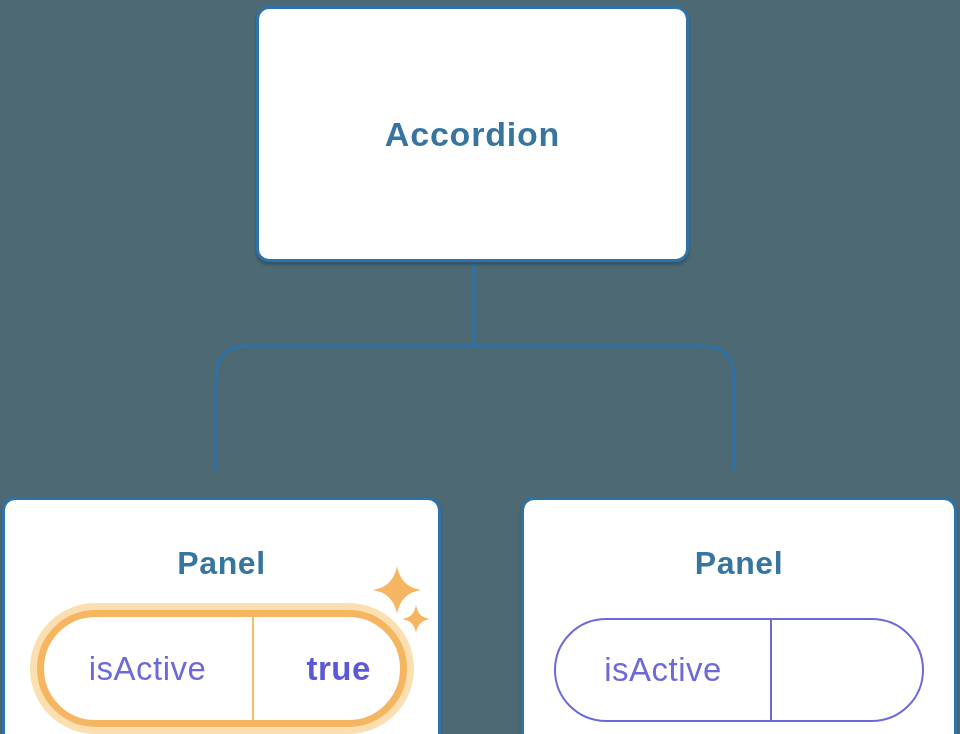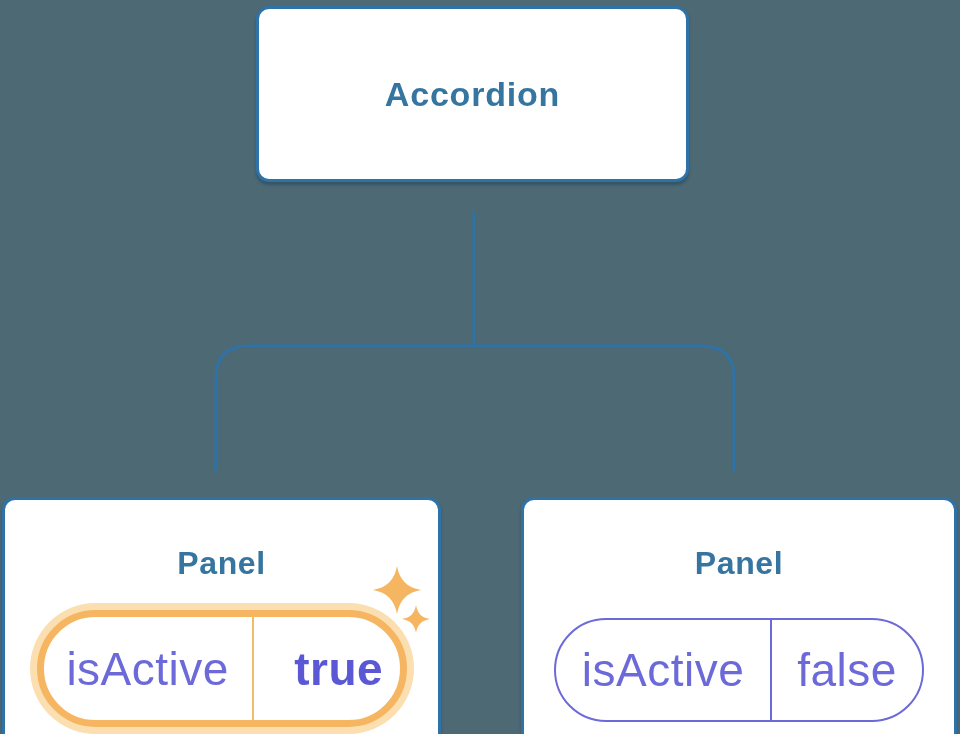--- a/index.html
+++ b/index.html
@@ -35,21 +35,21 @@
   }
   .card {
     position: absolute;
     background: var(--card-bg);
     border: 3px solid var(--line-blue);
     border-radius: 13px;
     box-shadow: 0 3px 3px rgba(10, 45, 75, 0.35);
   }
   .accordion-card {
     left: 256px; top: 6px;
-    width: 433px; height: 176px;
+    width: 433px; height: 256px;
     display: flex; align-items: center; justify-content: center;
   }
   .root-title {
     color: var(--text-blue);
     font-size: 34px;
     font-weight: 700;
     letter-spacing: 0.8px;
   }
   .panel-card {
     top: 497px;
@@ -79,21 +79,21 @@
     border: 7px solid var(--orange);
     box-shadow: 0 0 0 7px var(--orange-halo);
   }
   .pill-inactive {
     margin-top: 36px;
     width: 370px; height: 104px;
     border: 2px solid var(--purple);
   }
   .pill-cell {
     display: flex; align-items: center; justify-content: center;
-    font-size: 46px;
+    font-size: 33px;
     color: var(--purple);
     letter-spacing: 0.5px;
   }
   .cell-left  { flex: 0 0 58.5%; }
   .cell-right { flex: 1 1 auto; }
   .value-bold { font-weight: 700; color: var(--purple-bold); margin-left: 24px; }
   .pill-divider { flex: 0 0 2px; }
   .divider-orange { background: var(--orange-divider); }
   .divider-purple { background: var(--purple); }
   .sparkles {
@@ -128,17 +128,16 @@
       <path class="sparkle-path" d="M25 2 C27.5 16 35 23.5 49 26 C35 28.5 27.5 36 25 50 C22.5 36 15 28.5 1 26 C15 23.5 22.5 16 25 2 Z"></path>
       <path class="sparkle-path" d="M44 41 C45.5 49.5 49.5 53.5 58 55 C49.5 56.5 45.5 60.5 44 69 C42.5 60.5 38.5 56.5 30 55 C38.5 53.5 42.5 49.5 44 41 Z"></path>
     </svg>
   </div>
 
   <div class="card panel-card panel-right">
     <div class="panel-title">Panel</div>
     <div class="pill pill-inactive">
       <div class="pill-cell cell-left">isActive</div>
       <div class="pill-divider divider-purple"></div>
-      <div class="pill-cell cell-right">false</div>
     </div>
   </div>
 
 </div>
 
 </body></html>

